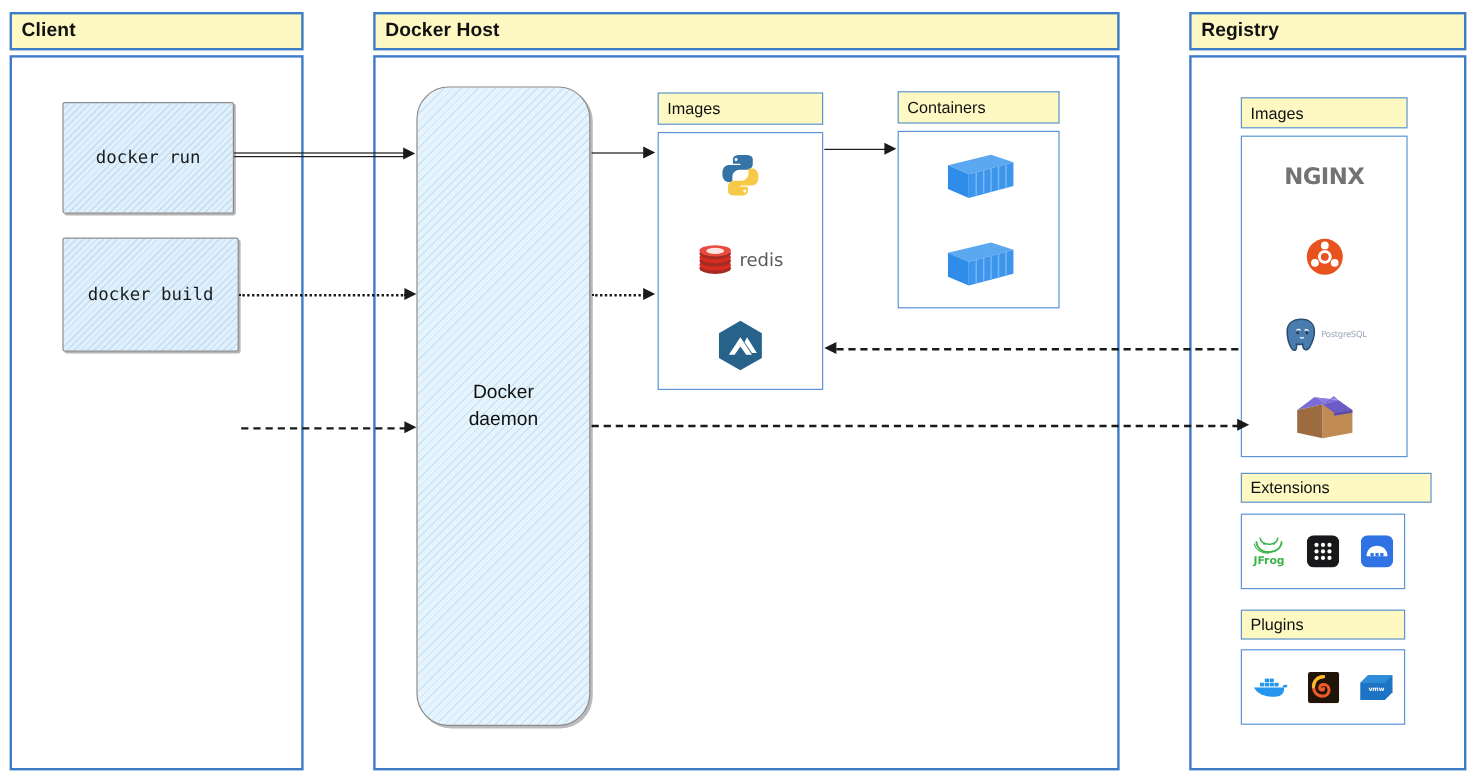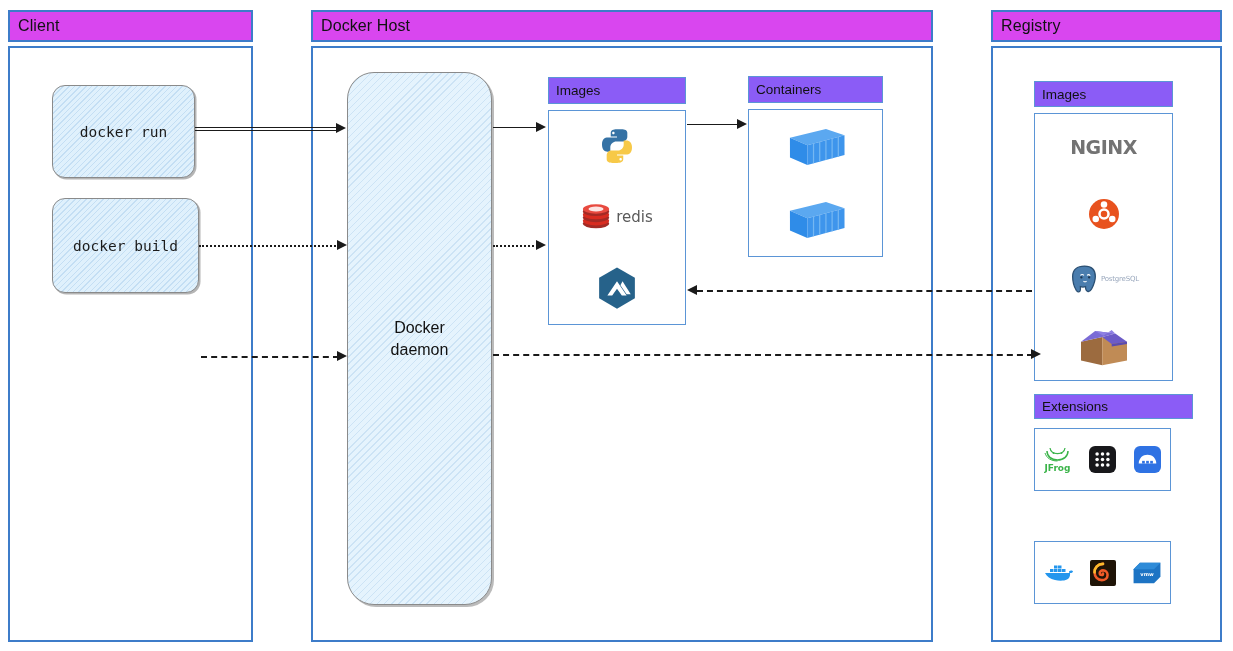--- a/index.html
+++ b/index.html
@@ -16,54 +16,55 @@
     background: #ffffff;
     overflow: hidden;
   }
 
   
   .abs { position: absolute; box-sizing: border-box; }
 
   
   .region-label {
     border: 2px solid #3d7cc9;
-    background: #d946ef;
+    background: #fef9c3;
     display: flex;
     align-items: center;
     padding-left: 8px;
     font-size: 16px;
     color: #111111;
     letter-spacing: 0.1px;
+    font-weight: bold;
   }
 
   
   .region-body {
     border: 2px solid #3d7cc9;
     background: #ffffff;
   }
 
   
   .panel-label {
     border: 1.5px solid #5b95d6;
-    background: #8b5cf6;
+    background: #fef9c3;
     display: flex;
     align-items: center;
     padding-left: 7px;
     font-size: 13.5px;
     color: #111111;
   }
   .panel-body {
     border: 1.5px solid #5b95d6;
     background: #ffffff;
   }
 
   
   .cmd-box {
     border: 1.6px solid #8a8a8a;
-    border-radius: 13px;
+    border-radius: 2px;
     background:
       repeating-linear-gradient(
         -45deg,
         rgba(141, 190, 230, 0.40) 0px,
         rgba(141, 190, 230, 0.40) 1px,
         rgba(222, 240, 252, 0.85) 1px,
         rgba(222, 240, 252, 0.85) 4px
       ),
       #e8f4fd;
     display: flex;
@@ -363,20 +364,23 @@
           <rect x="0" y="0" width="40" height="40" rx="9" fill="#2f72e3"></rect>
           <path d="M7 26c0-8 6-13 13-13s13 5 13 13z" fill="#ffffff"></path>
           <rect x="12" y="22" width="4" height="4" fill="#2f72e3"></rect>
           <rect x="18" y="22" width="4" height="4" fill="#2f72e3"></rect>
           <rect x="24" y="22" width="4" height="4" fill="#2f72e3"></rect>
         </svg>
       </div>
     </div>
   </div>
 
+  <div class="abs panel-label" style="left:1034px; top:508px; width:137px; height:25px;">
+    <span>Plugins</span>
+  </div>
   <div class="abs panel-body" style="left:1034px; top:541px; width:137px; height:63px;">
     <div class="icon-row">
 
       <div class="icon-cell">
         <svg width="32" height="24" viewBox="0 0 64 44">
           <g fill="#2496ED">
             <rect x="14" y="14" width="7" height="6"></rect>
               <rect x="22" y="14" width="7" height="6"></rect>
             <rect x="30" y="14" width="7" height="6"></rect>
               <rect x="22" y="7" width="7" height="6"></rect>

